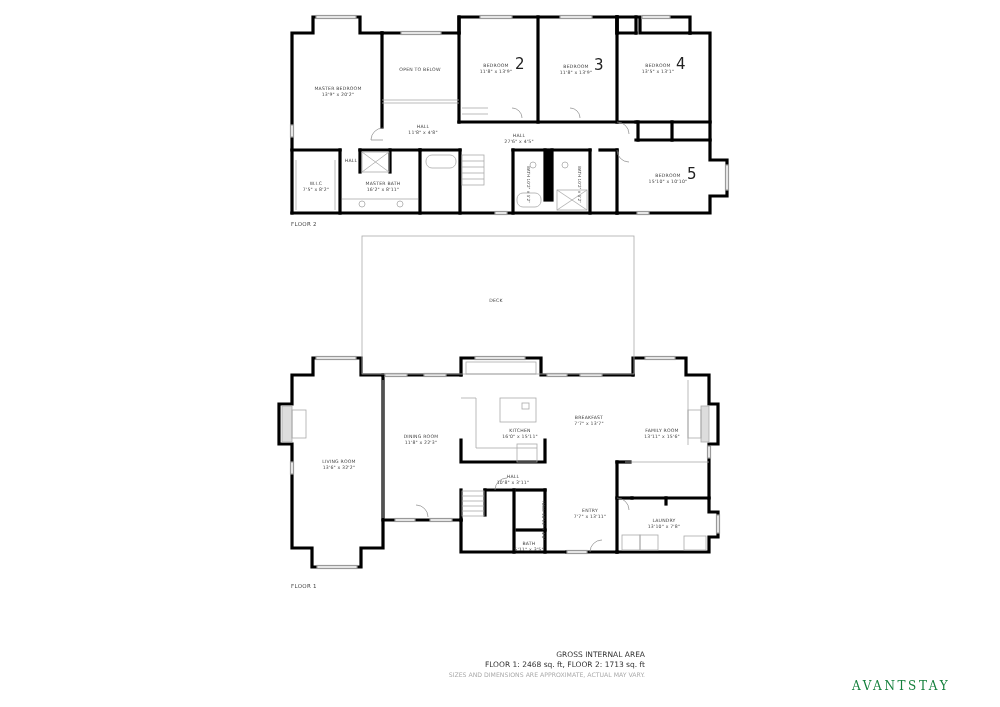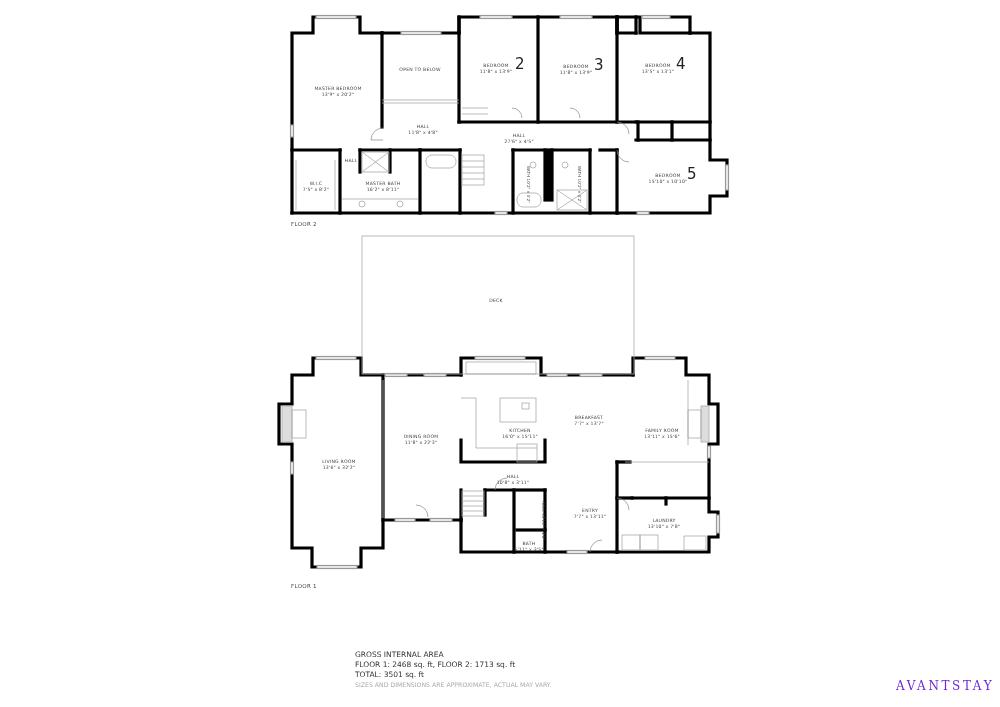--- a/index.html
+++ b/index.html
@@ -3,23 +3,23 @@
 <meta charset="utf-8">
 <style>
   html,body{margin:0;padding:0;background:#fff;}
   body{width:1000px;height:707px;position:relative;overflow:hidden;font-family:"DejaVu Sans",sans-serif;color:#333;}
   svg.plan{position:absolute;left:0;top:0;}
   .lbl{position:absolute;text-align:center;font-size:4.6px;line-height:6px;color:#444;letter-spacing:0.2px;white-space:nowrap;transform:translateX(-50%);}
   .lbl .dim{display:block;}
   .big{position:absolute;font-size:15px;color:#222;font-family:"DejaVu Sans",sans-serif;}
   .vlbl{position:absolute;font-size:4.2px;color:#444;white-space:nowrap;transform:rotate(90deg);transform-origin:left top;}
   .floor-lbl{position:absolute;font-size:5.5px;color:#444;letter-spacing:0.3px;}
-  .footer{position:absolute;left:355px;top:650px;width:290px;text-align:left;font-size:7.5px;line-height:10px;color:#333;}
+  .footer{position:absolute;left:355px;top:650px;width:290px;text-align:right;font-size:7.5px;line-height:10px;color:#333;}
   .footer .note{color:#aaa;font-size:6.2px;}
-  .brand{position:absolute;left:852px;top:679px;font-family:"DejaVu Serif",serif;font-size:12px;letter-spacing:2.6px;color:#6d28d9;margin-left:44px;}
+  .brand{position:absolute;left:852px;top:679px;font-family:"DejaVu Serif",serif;font-size:12px;letter-spacing:2.6px;color:#15803d;}
 </style>
 </head>
 <body>
 
 <svg class="plan" width="1000" height="707" viewBox="0 0 1000 707">
   <g fill="none" stroke="#000" stroke-width="3.2" stroke-linecap="square">
 
     <polyline points="292,213 292,33 313,33 313,17 360,17 360,33 382,33"></polyline>
     <line x1="382" y1="33" x2="459" y2="33"></line>
     <line x1="382" y1="33" x2="382" y2="127"></line>
@@ -281,16 +281,15 @@
 </div>
 <div class="vlbl" style="left:546px;top:501px;">
   <span>HALL</span>
   <span>10'11" x 4'0"</span>
 </div>
 <div class="floor-lbl" style="left:291px;top:583px;">FLOOR 1</div>
 
 <div class="footer">
   <div>GROSS INTERNAL AREA</div>
   <div>FLOOR 1: 2468 sq. ft, FLOOR 2: 1713 sq. ft</div>
-  <div>TOTAL: 3501 sq. ft</div>
   <div class="note">SIZES AND DIMENSIONS ARE APPROXIMATE, ACTUAL MAY VARY.</div>
 </div>
 <div class="brand">AVANTSTAY</div>
 
 </body></html>

